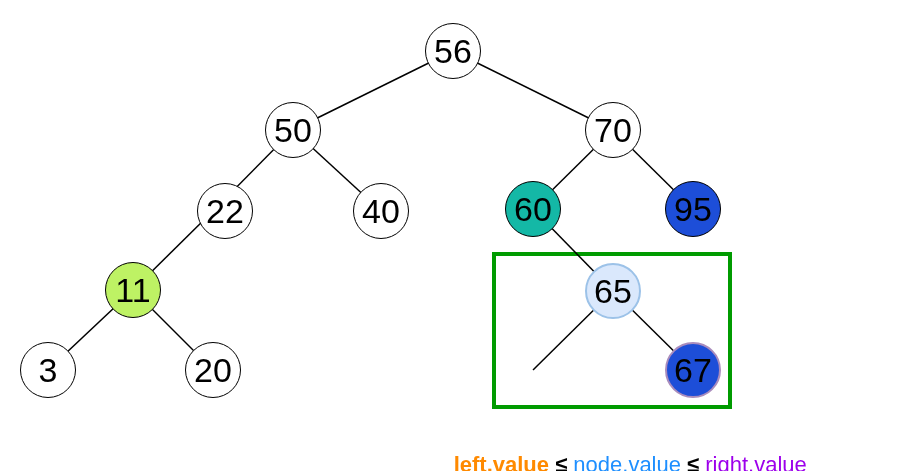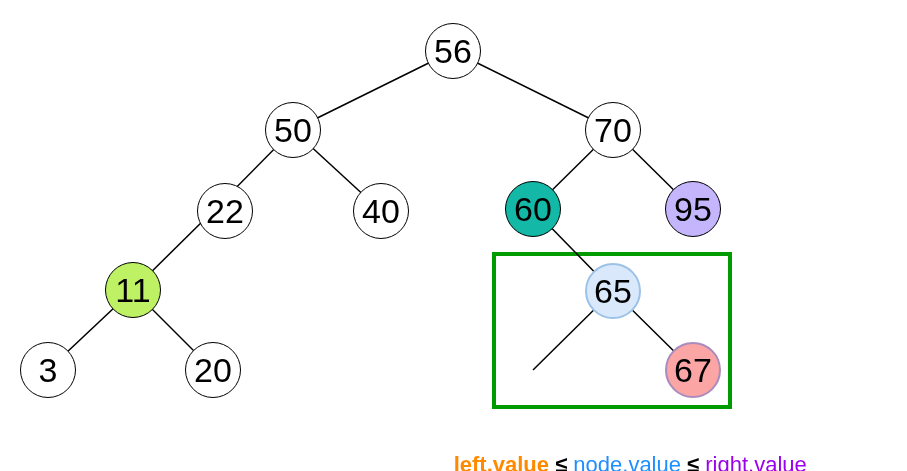--- a/index.html
+++ b/index.html
@@ -71,24 +71,24 @@
       <line x1="613" y1="291" x2="533" y2="370" stroke="#000000" stroke-width="1.5" data-name="tree-edge-65-63"></line>
       <line x1="613" y1="291" x2="693" y2="370" stroke="#000000" stroke-width="1.5" data-name="tree-edge-65-67"></line>
     </svg>
 
   <div class="node" data-name="tree-node-56" style="left: 425px; top: 23px; width: 56px; height: 56px; background: rgb(255, 255, 255); border-color: rgb(0, 0, 0); border-width: 1.5px;">56</div>
   <div class="node" data-name="tree-node-30" style="left: 265px; top: 102px; width: 56px; height: 56px; background: rgb(255, 255, 255); border-color: rgb(0, 0, 0); border-width: 1.5px;">50</div>
   <div class="node" data-name="tree-node-70" style="left: 585px; top: 102px; width: 56px; height: 56px; background: rgb(255, 255, 255); border-color: rgb(0, 0, 0); border-width: 1.5px;">70</div>
   <div class="node" data-name="tree-node-22" style="left: 197px; top: 183px; width: 56px; height: 56px; background: rgb(255, 255, 255); border-color: rgb(0, 0, 0); border-width: 1.5px;">22</div>
   <div class="node" data-name="tree-node-40" style="left: 353px; top: 183px; width: 56px; height: 56px; background: rgb(255, 255, 255); border-color: rgb(0, 0, 0); border-width: 1.5px;">40</div>
   <div class="node" data-name="tree-node-60" style="left: 505px; top: 181px; width: 56px; height: 56px; background: #14b8a6; border-color: rgb(0, 0, 0); border-width: 1.5px;">60</div>
-  <div class="node" data-name="tree-node-95" style="left: 665px; top: 181px; width: 56px; height: 56px; background: #c4b5fd; border-color: rgb(0, 0, 0); border-width: 1.5px;">95</div>
+  <div class="node" data-name="tree-node-95" style="left: 665px; top: 181px; width: 56px; height: 56px; background: #1d4ed8; border-color: rgb(0, 0, 0); border-width: 1.5px;">95</div>
   <div class="node" data-name="tree-node-11" style="left: 105px; top: 262px; width: 56px; height: 56px; background: #bef264; border-color: rgb(0, 0, 0); border-width: 1.5px;">11</div>
   <div class="node" data-name="tree-node-65" style="left: 585px; top: 263px; width: 56px; height: 56px; background: rgb(218, 232, 252); border-color: rgb(156, 194, 232); border-width: 2px;">65</div>
   <div class="node" data-name="tree-node-3" style="left: 20px; top: 342px; width: 56px; height: 56px; background: rgb(255, 255, 255); border-color: rgb(0, 0, 0); border-width: 1.5px;">3</div>
   <div class="node" data-name="tree-node-16" style="left: 185px; top: 342px; width: 56px; height: 56px; background: rgb(255, 255, 255); border-color: rgb(0, 0, 0); border-width: 1.5px;">20</div>
-  <div class="node" data-name="tree-node-67" style="left: 665px; top: 342px; width: 56px; height: 56px; background: #fca5a5; border-color: rgb(169, 140, 189); border-width: 2px;">67</div>
+  <div class="node" data-name="tree-node-67" style="left: 665px; top: 342px; width: 56px; height: 56px; background: #1d4ed8; border-color: rgb(169, 140, 189); border-width: 2px;">67</div>
 
   <div class="caption" data-name="bst-invariant-caption" style="left: 618px; top: 426px;">
     <span class="cap-seg" data-name="caption-left-value" style="color: rgb(255, 138, 0);">left.value</span><span class="cap-seg" data-name="caption-le-1" style="color: rgb(0, 0, 0);"> ≤ </span><span class="cap-seg" data-name="caption-node-value" style="color: rgb(30, 143, 255);">node.value</span><span class="cap-seg" data-name="caption-le-2" style="color: rgb(0, 0, 0);"> ≤ </span><span class="cap-seg" data-name="caption-right-value" style="color: rgb(157, 0, 235);">right.value</span>
   </div>
 
 </div>
 
 </body></html>

